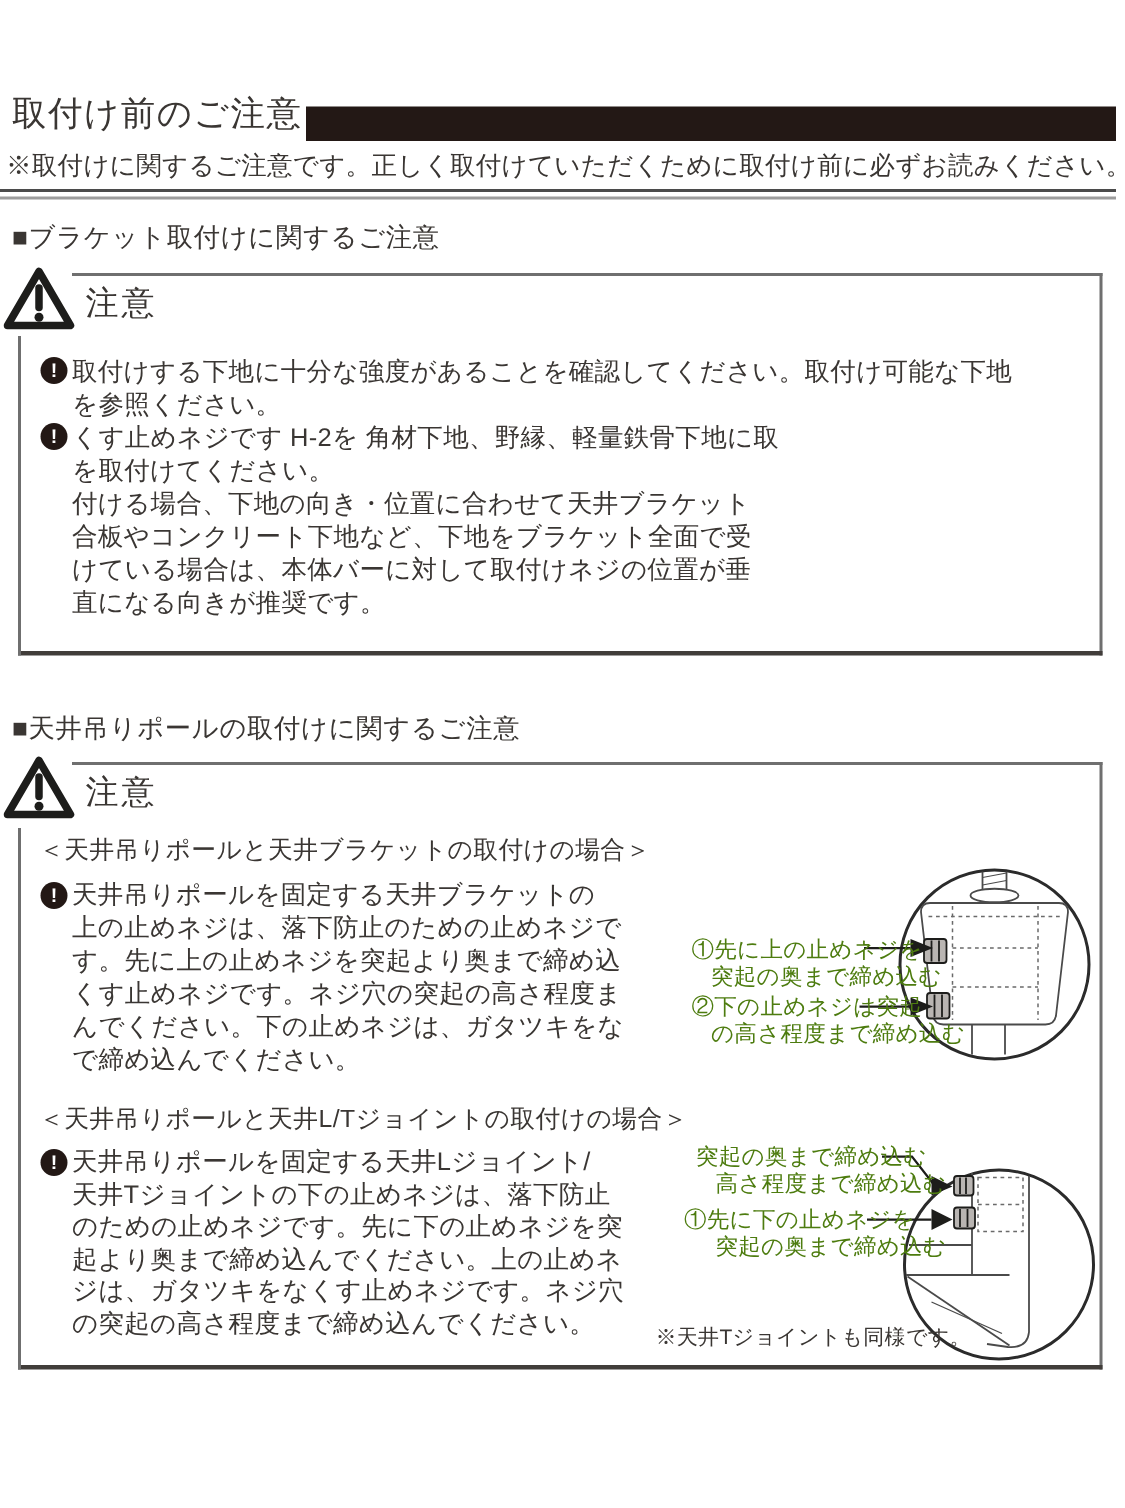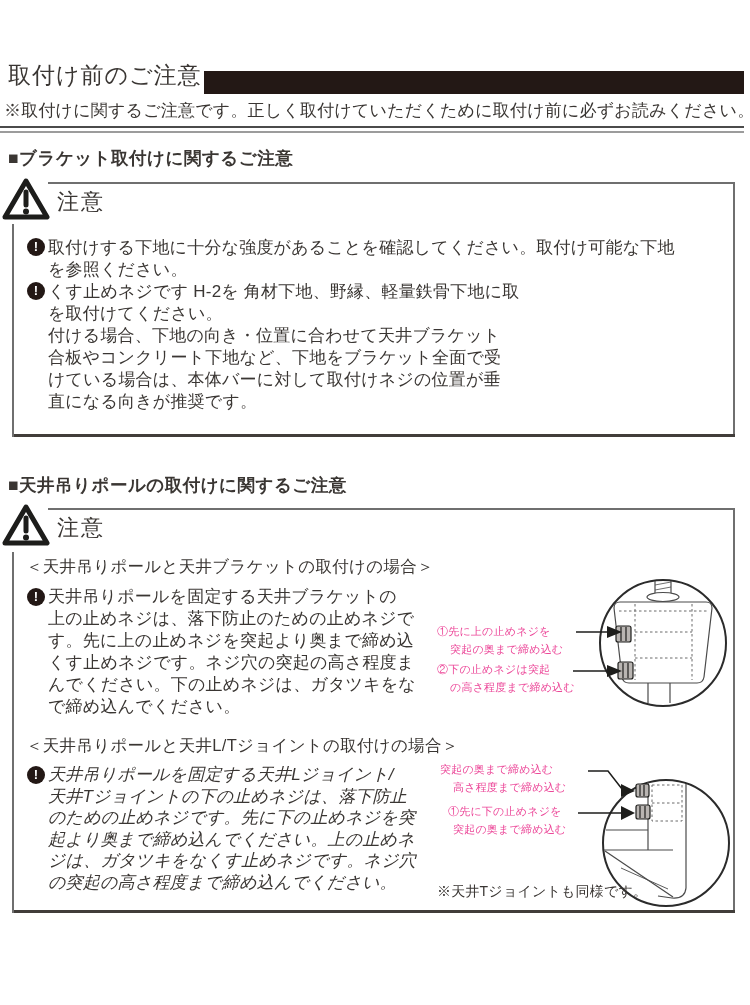--- a/index.html
+++ b/index.html
@@ -5,36 +5,36 @@
   html,body{margin:0;padding:0;background:#ffffff;}
   .canvas{
     position:relative;width:750px;height:1005px;background:#ffffff;
     font-family:"Liberation Sans",sans-serif;color:#3a3633;overflow:hidden;
   }
   .abs{position:absolute;}
   .page-title{font-size:23px;font-weight:500;letter-spacing:1px;}
   .title-bar{background:#231815;}
   .notice{font-size:17px;letter-spacing:0.2px;white-space:nowrap;}
   .dbl-rule{height:3px;border-top:2px solid #4b4b4b;border-bottom:2px solid #9c9c9c;}
-  .sec-heading{font-size:17.5px;font-weight:700;letter-spacing:0.5px;}
+  .sec-heading{font-size:17.5px;font-weight:400;letter-spacing:0.5px;}
   .caution-label{font-size:22px;font-weight:500;letter-spacing:2px;}
   .warnbox .b-top{position:absolute;top:0;left:36px;right:0;border-top:2px solid #6f6f6f;}
   .warnbox .b-right{position:absolute;top:0;right:0;bottom:0;border-right:2px solid #6f6f6f;}
   .warnbox .b-bottom{position:absolute;left:0;right:0;bottom:0;border-bottom:3px solid #413d3a;}
   .warnbox .b-left{position:absolute;left:0;bottom:0;border-left:2px solid #6f6f6f;}
   .bicon{
     width:18px;height:18px;border-radius:50%;background:#231815;color:#ffffff;
     font-weight:bold;font-size:13px;line-height:18px;text-align:center;
   }
   .btext{font-size:17px;letter-spacing:0.2px;}
   .btext .tline{display:block;white-space:nowrap;}
   .lh22 .tline{line-height:22px;}
-  .lh215 .tline{line-height:21.5px;font-style:italic;}
+  .lh215 .tline{line-height:21.5px;}
   .sub-heading{font-size:16.5px;letter-spacing:0.3px;white-space:nowrap;}
-  .ann{font-size:11px;letter-spacing:0.2px;white-space:nowrap;color:#ec4899;}
+  .ann{font-size:15px;letter-spacing:0.2px;white-space:nowrap;color:#4d7c0f;margin-left:24px;}
   .note{font-size:14px;letter-spacing:0.2px;white-space:nowrap;}
   svg{display:block;}
 </style>
 </head>
 <body>
 
 <div class="canvas">
 
   <div class="abs page-title" style="left:8px;top:60px;">取付け前のご注意</div>
   <div class="abs title-bar" style="left:204px;top:71px;width:540px;height:23px;"></div>
@@ -180,17 +180,17 @@
     </g>
     <g>
       <polyline points="158,21 178,21 192,39" fill="none" stroke="#1d1d1b" stroke-width="1.5"></polyline>
       <polygon points="191,34 205,41 191,47" fill="#1d1d1b"></polygon>
       <line x1="148" y1="63" x2="191" y2="63" stroke="#1d1d1b" stroke-width="1.5"></line>
       <polygon points="191,56 205,63 191,70" fill="#1d1d1b"></polygon>
     </g>
   </svg>
   <div class="abs ann" style="left:440px;top:762px;">突起の奥まで締め込む</div>
   <div class="abs ann" style="left:453px;top:780px;">高さ程度まで締め込む</div>
-  <div class="abs ann" style="left:448px;top:804px;">①先に下の止めネジを</div>
+  <div class="abs ann" style="left:432px;top:804px;">①先に下の止めネジを</div>
   <div class="abs ann" style="left:453px;top:822px;">突起の奥まで締め込む</div>
   <div class="abs note" style="left:437px;top:883px;">※天井Tジョイントも同様です。</div>
 
 </div>
 
 </body></html>

